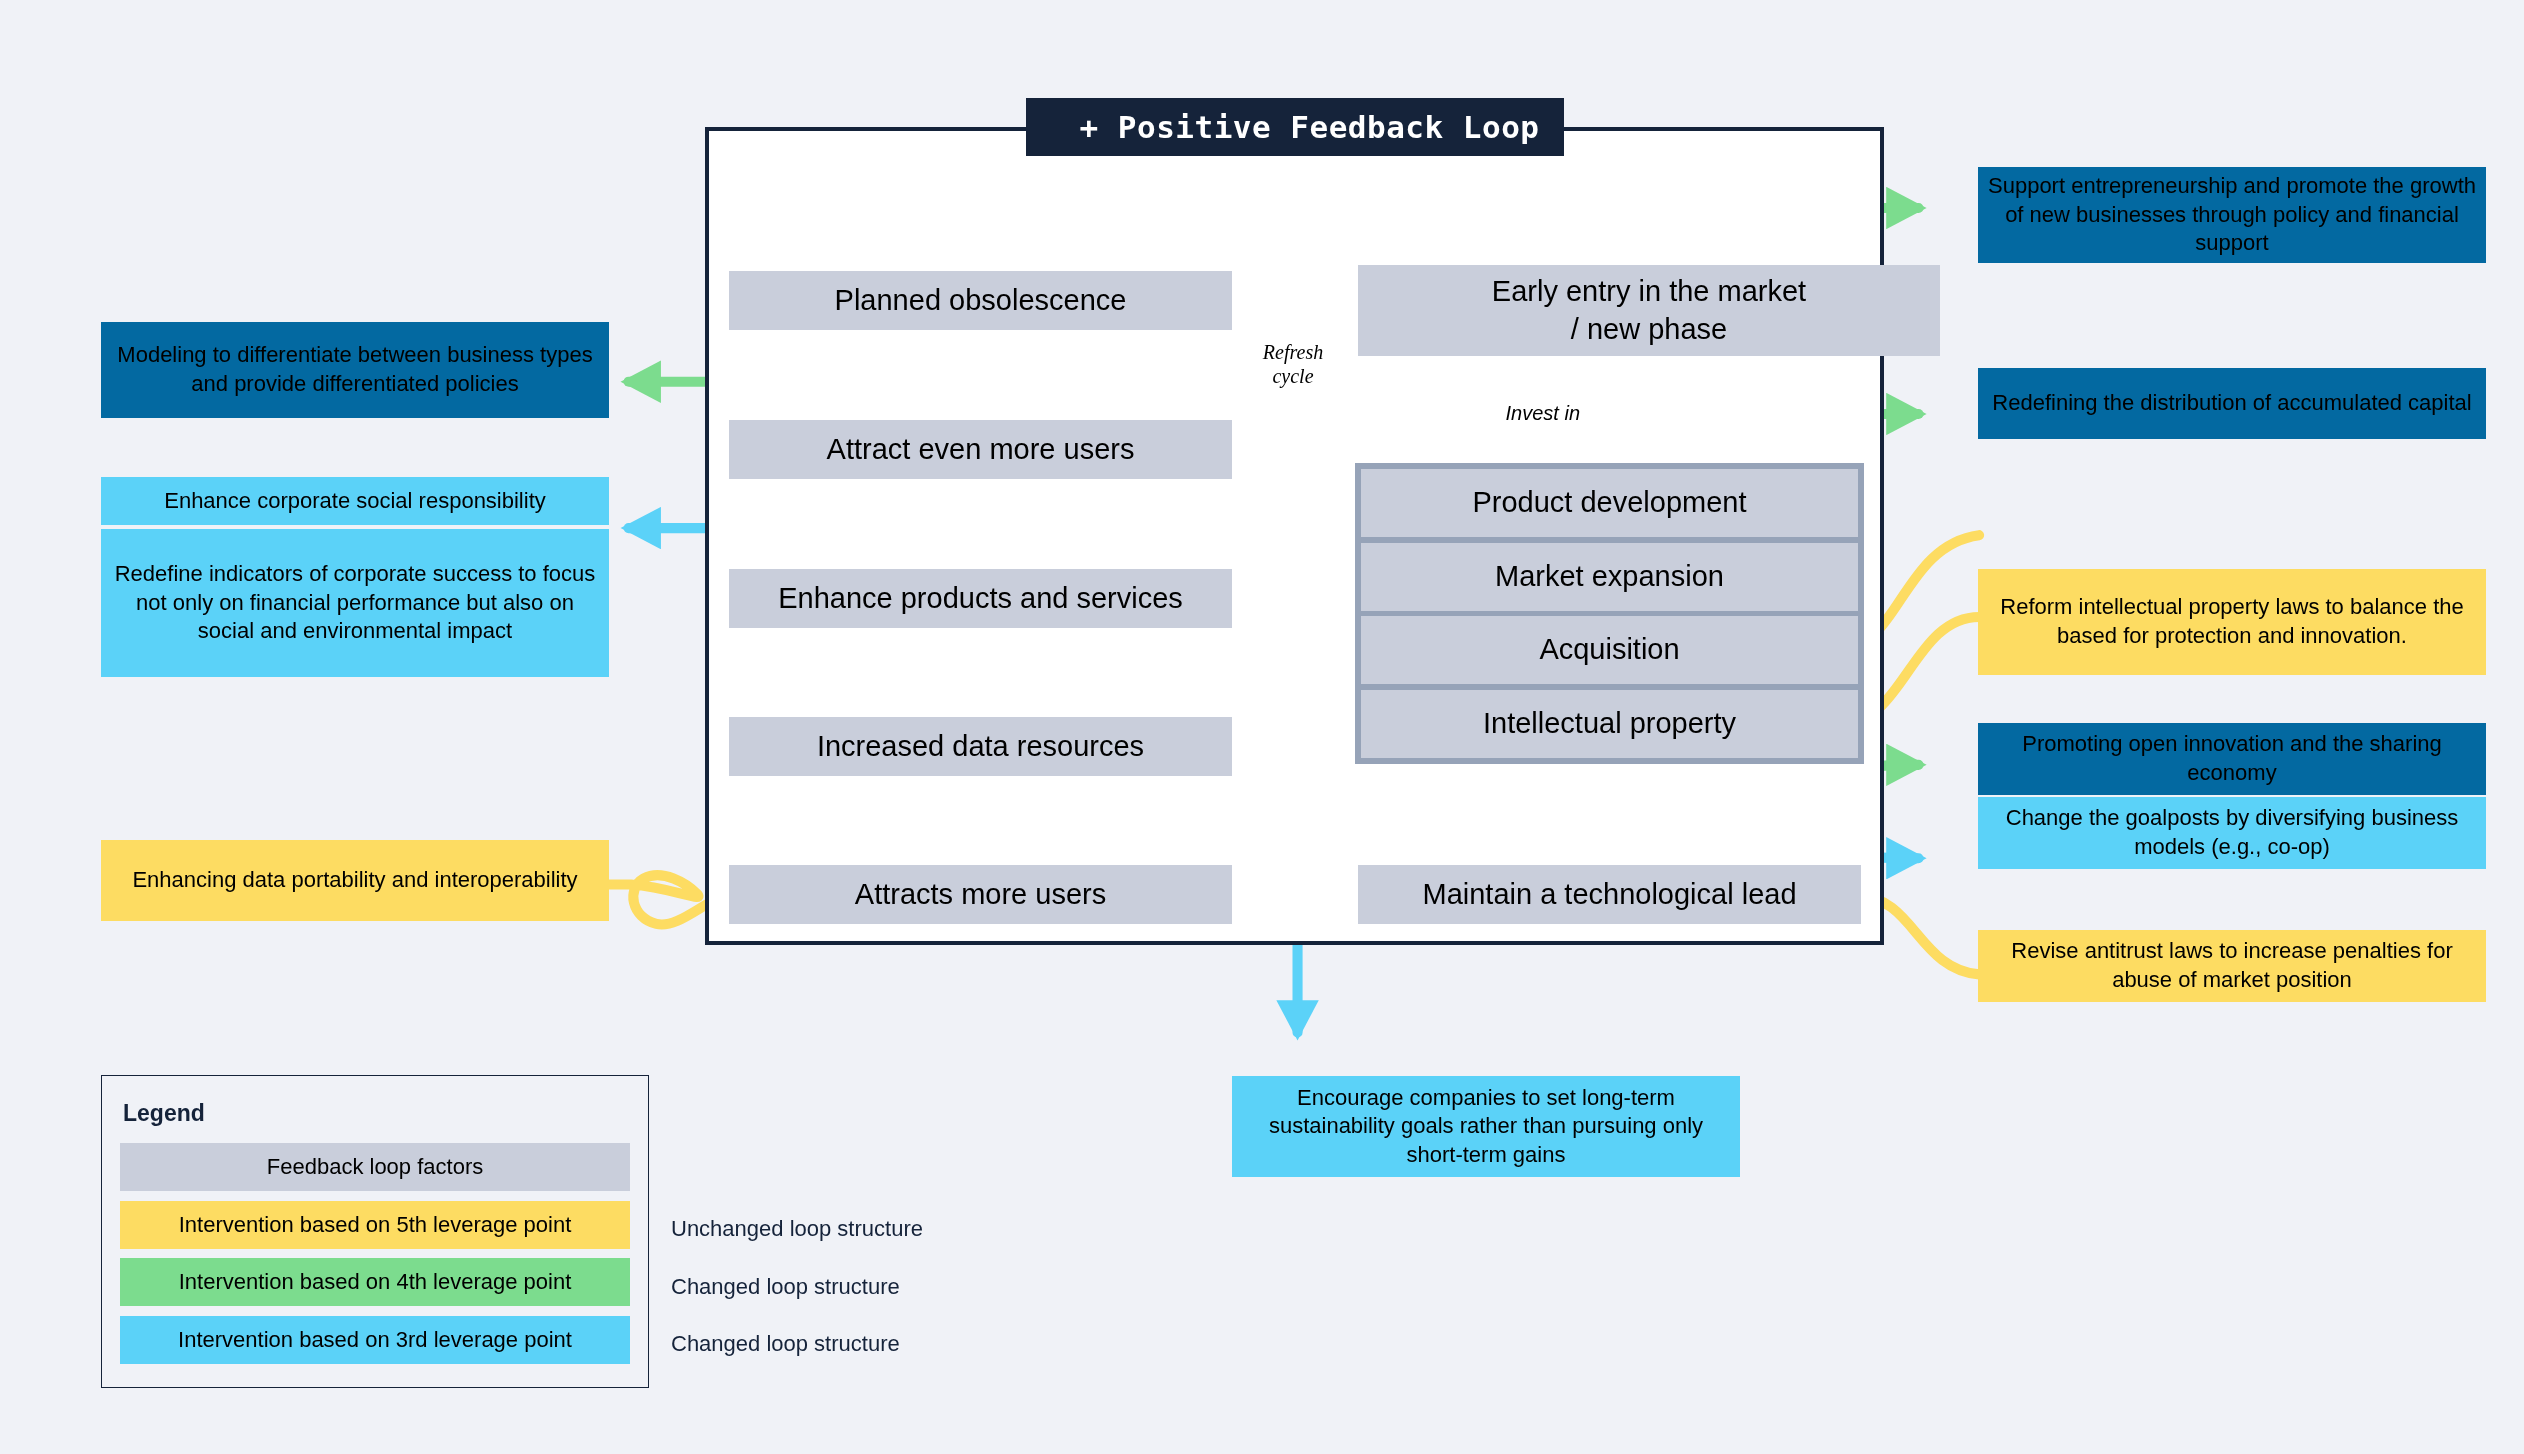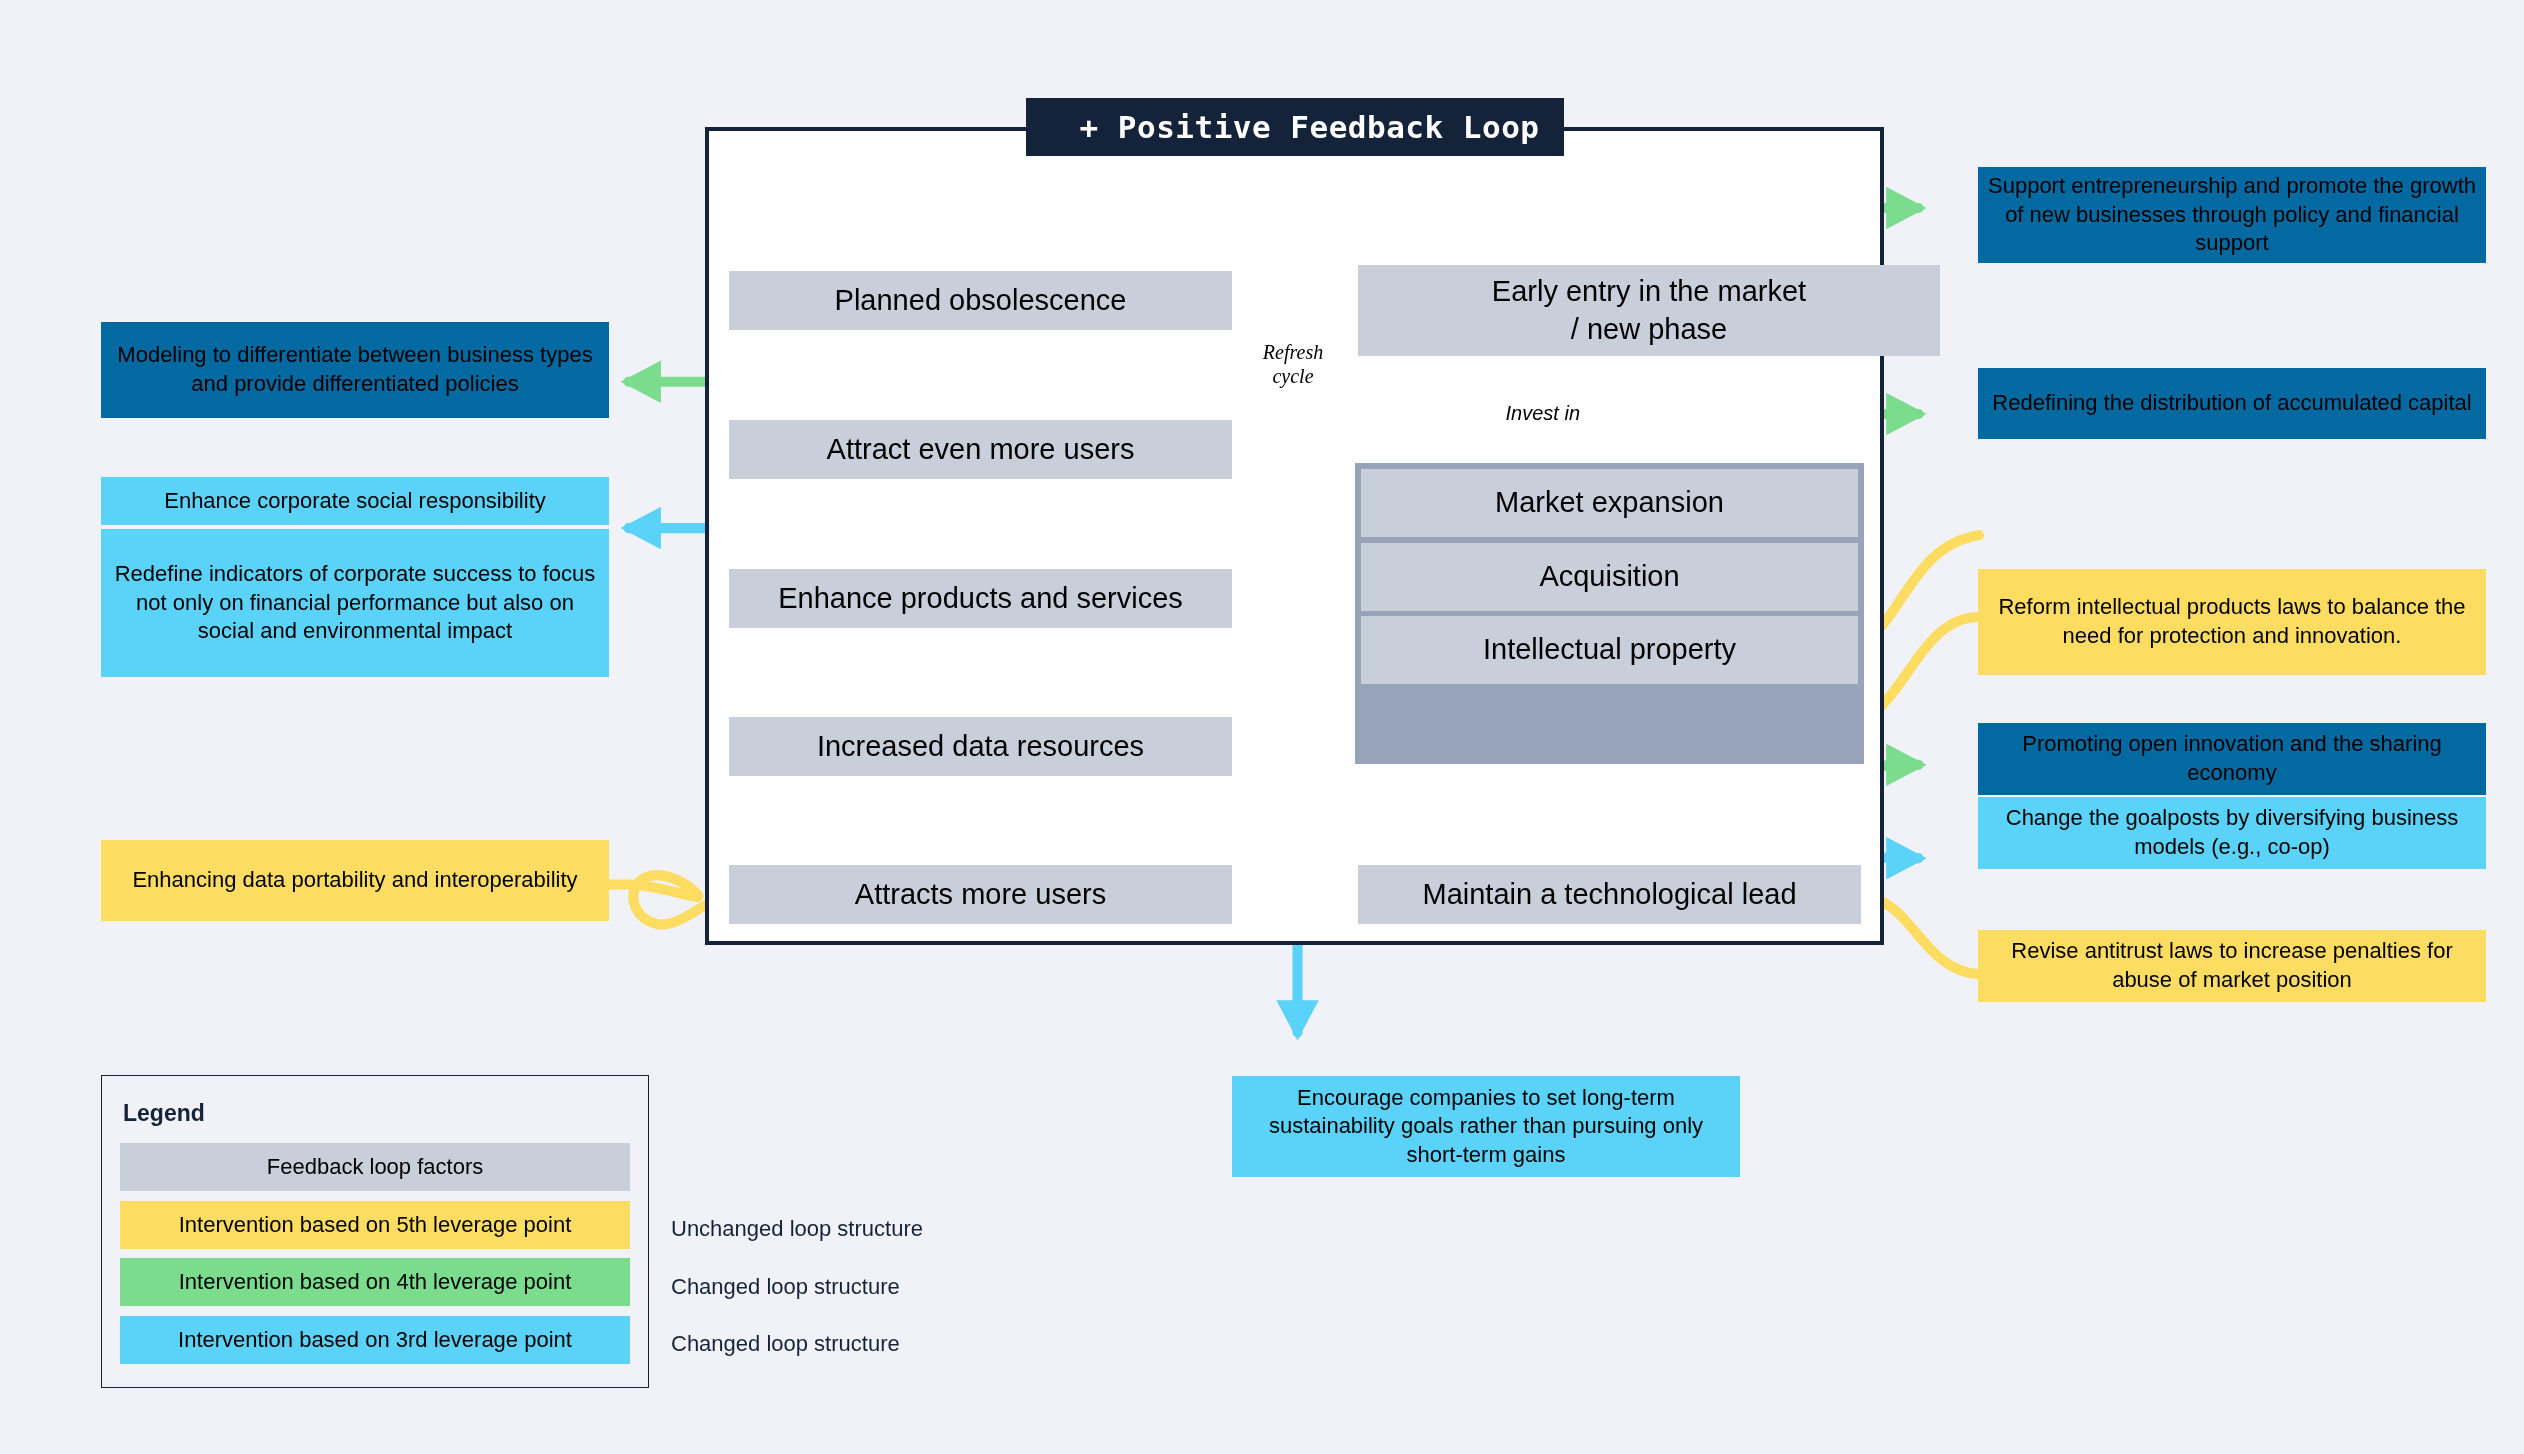--- a/index.html
+++ b/index.html
@@ -152,37 +152,38 @@
   <div class="node factor" style="left:729px; top:420px; width:503px; height:59px;">Attract even more users</div>
   <div class="node factor" style="left:729px; top:569px; width:503px; height:59px;">Enhance products and services</div>
   <div class="node factor" style="left:729px; top:717px; width:503px; height:59px;">Increased data resources</div>
   <div class="node factor" style="left:729px; top:865px; width:503px; height:59px;">Attracts more users</div>
 
   <div class="node factor" style="left:1358px; top:265px; width:582px; height:91px; white-space:pre-line;">Early entry in the market
 / new phase</div>
   <div class="node factor" style="left:1358px; top:865px; width:503px; height:59px;">Maintain a technological lead</div>
 
   <div class="group-wrap" style="left:1355px; top:463px; width:509px; height:301px;">
+    <div class="node factor" style="height:68px; margin-bottom:5.6px;">Product development</div>
     <div class="node factor" style="height:68px; margin-bottom:5.6px;">Market expansion</div>
     <div class="node factor" style="height:68px; margin-bottom:5.6px;">Acquisition</div>
     <div class="node factor" style="height:68px;">Intellectual property</div>
   </div>
 
   <div class="edge-label" style="left:1212px; top:341px; width:162px; white-space:pre-line;font-family:Liberation Serif, serif;">Refresh
 cycle</div>
   <div class="edge-label" style="left:1429px; top:402px; width:151px; text-align:right;">Invest in</div>
 
   <div class="node iv iv-4" style="left:101px; top:322px; width:508px; height:96px;">Modeling to differentiate between business types and provide differentiated policies</div>
   <div class="node iv iv-3" style="left:101px; top:477px; width:508px; height:48px;">Enhance corporate social responsibility</div>
   <div class="node iv iv-3" style="left:101px; top:529px; width:508px; height:148px;">Redefine indicators of corporate success to focus not only on financial performance but also on social and environmental impact</div>
   <div class="node iv iv-5" style="left:101px; top:840px; width:508px; height:81px;">Enhancing data portability and interoperability</div>
 
   <div class="node iv iv-4" style="left:1978px; top:167px; width:508px; height:96px;">Support entrepreneurship and promote the growth of new businesses through policy and financial support</div>
   <div class="node iv iv-4" style="left:1978px; top:368px; width:508px; height:71px;">Redefining the distribution of accumulated capital</div>
-  <div class="node iv iv-5" style="left:1978px; top:569px; width:508px; height:106px;">Reform intellectual products laws to balance the need for protection and innovation.</div>
+  <div class="node iv iv-5" style="left:1978px; top:569px; width:508px; height:106px;">Reform intellectual property laws to balance the based for protection and innovation.</div>
   <div class="node iv iv-4" style="left:1978px; top:723px; width:508px; height:72px;">Promoting open innovation and the sharing economy</div>
   <div class="node iv iv-3" style="left:1978px; top:797px; width:508px; height:72px;">Change the goalposts by diversifying business models (e.g., co-op)</div>
   <div class="node iv iv-5" style="left:1978px; top:930px; width:508px; height:72px;">Revise antitrust laws to increase penalties for abuse of market position</div>
 
   <div class="node iv iv-3" style="left:1232px; top:1076px; width:508px; height:101px;">Encourage companies to set long-term sustainability goals rather than pursuing only short-term gains</div>
 
   <div class="legend-box" style="left:101px; top:1075px; width:548px; height:313px;"></div>
   <div class="legend-title" style="left:123px; top:1100px;">Legend</div>
 
   <div class="legend-swatch" style="left:120px; top:1143px; width:510px; height:48px; background:#c9cedb;">Feedback loop factors</div>

